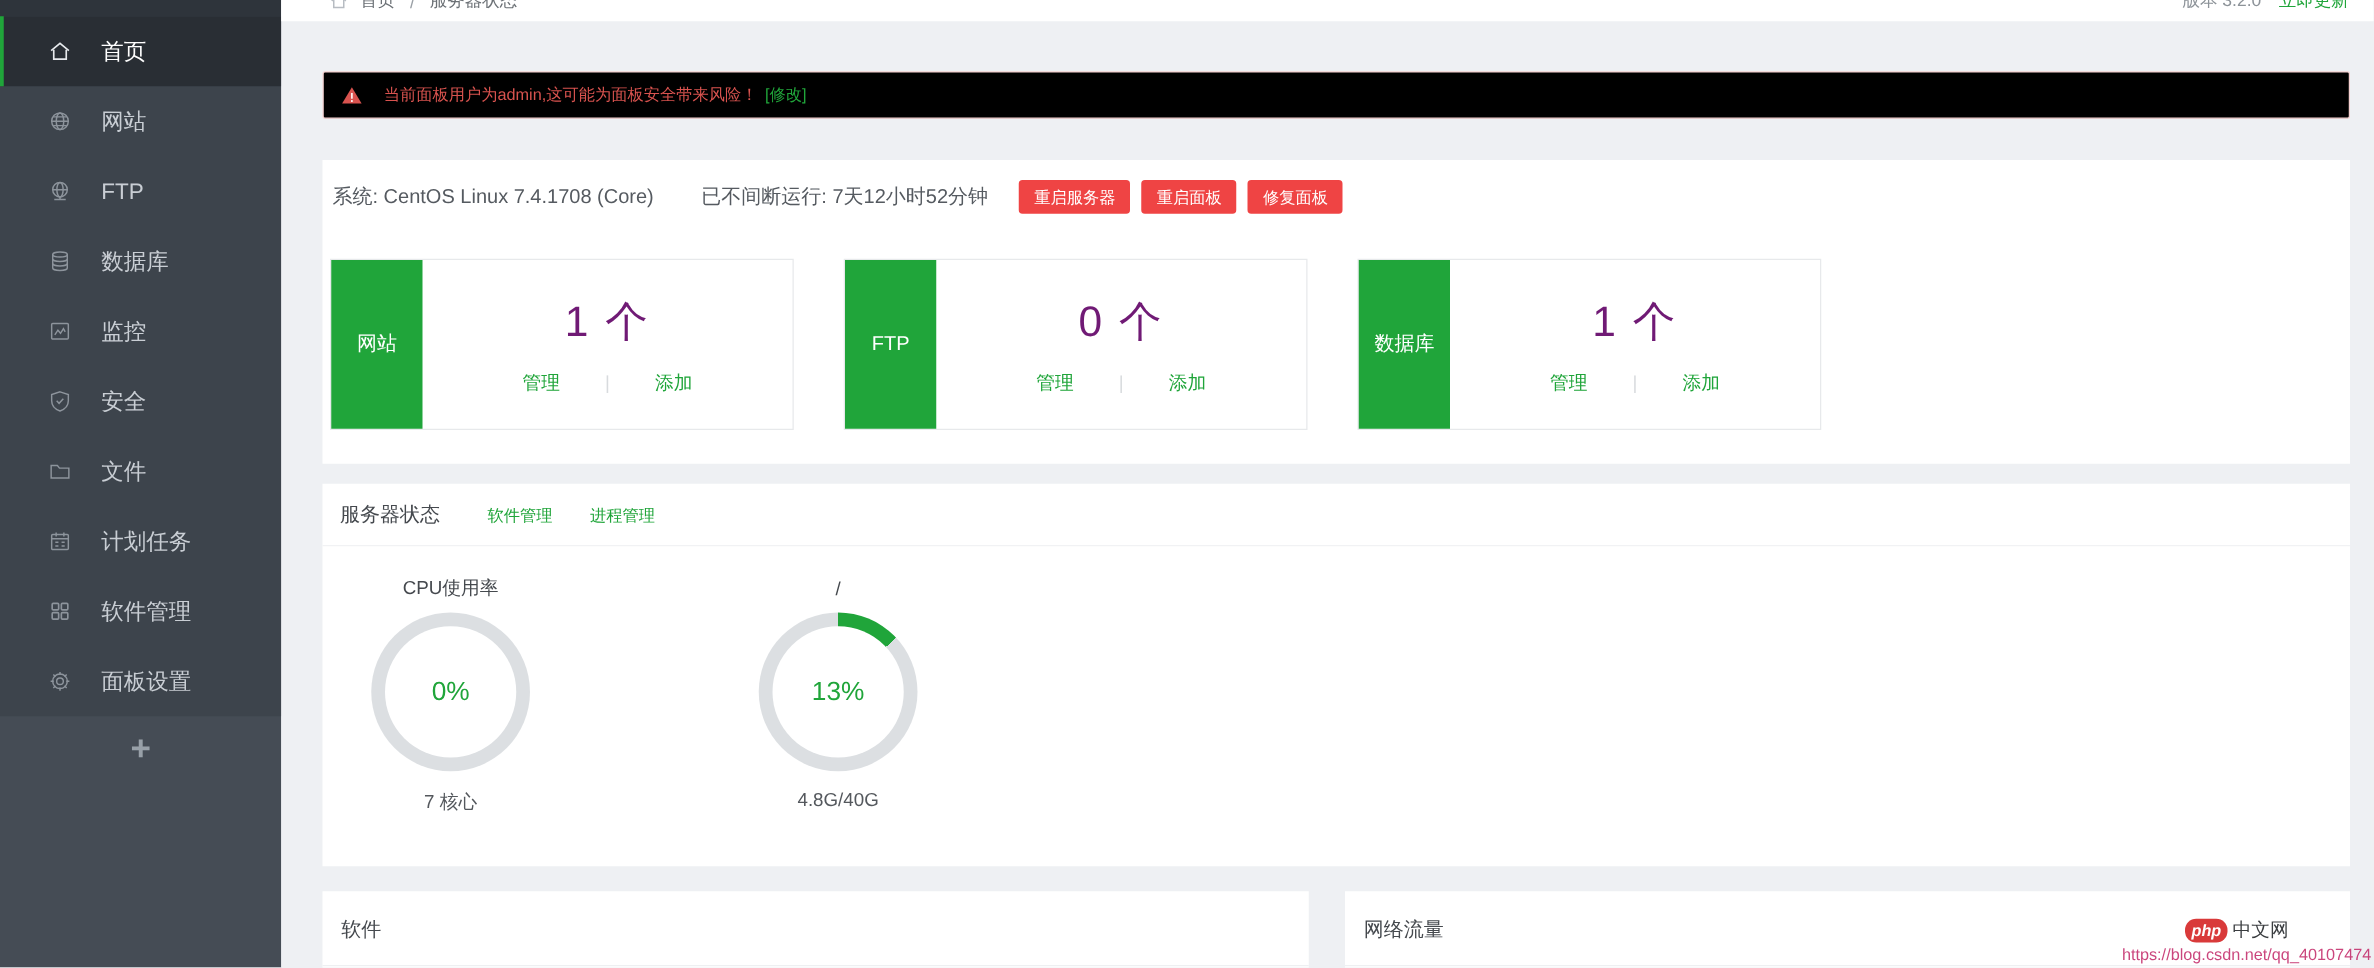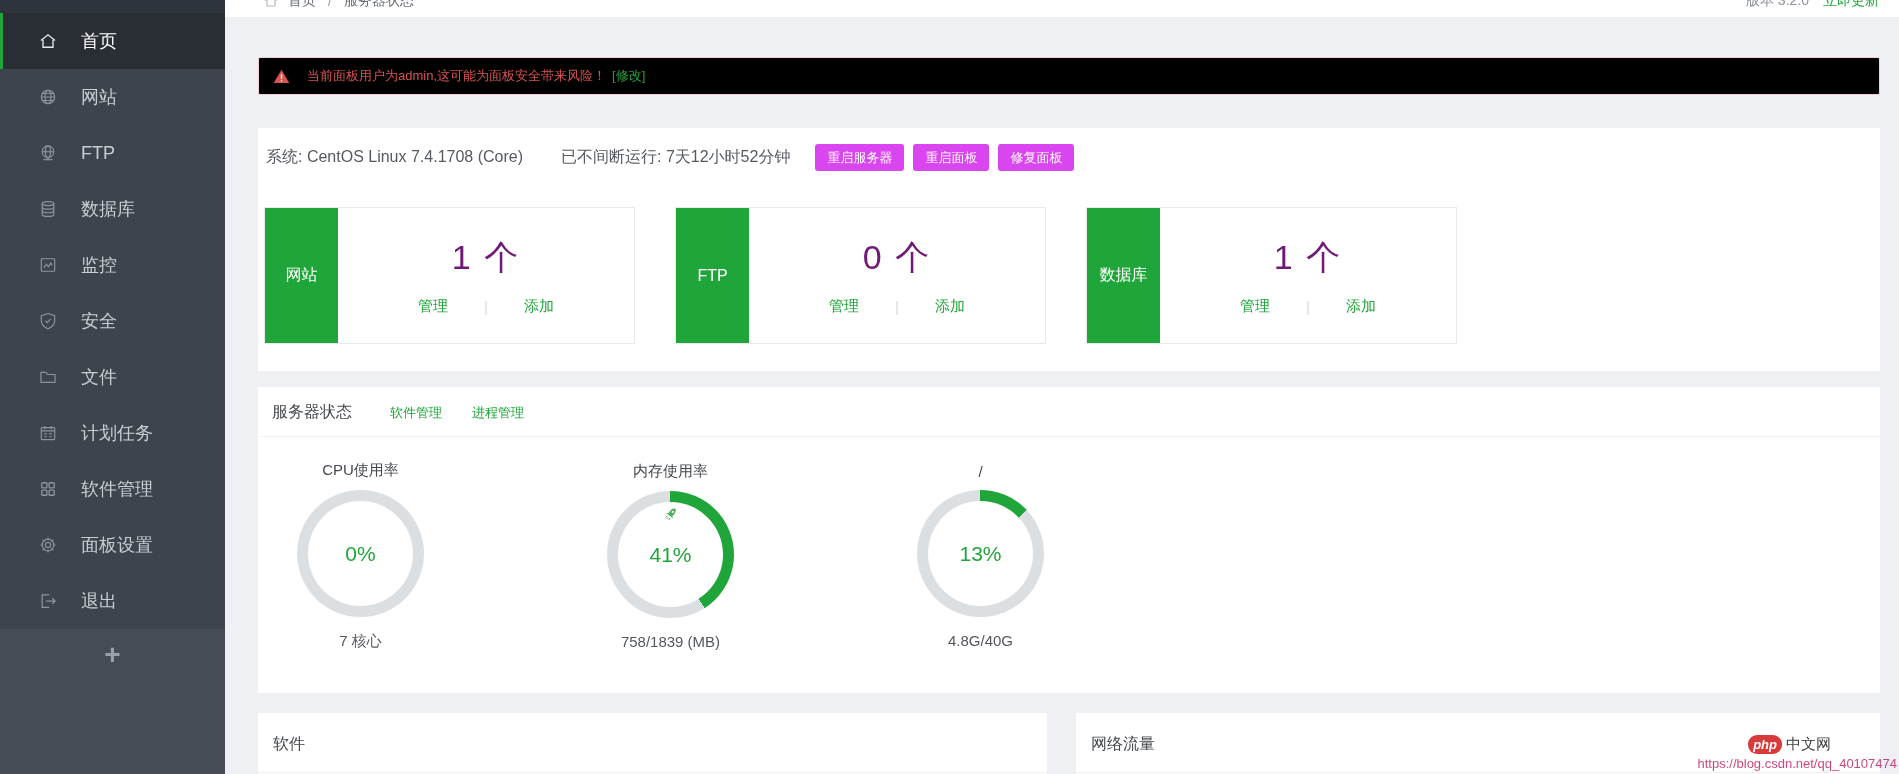--- a/index.html
+++ b/index.html
@@ -36,21 +36,21 @@
   .banner .wicon { width:17px; height:17px; display:inline-flex; margin-right:17px; }
   .banner .modify-link { color:#20a53a; margin-left:6px; text-decoration:none; cursor:pointer; }
 
   .panel { background:#ffffff; margin:0 19px 0 33px; }
   .panel-system { margin-top:33px; height:243px; padding:14px 6px 0; }
 
   .sysrow { display:flex; align-items:center; height:30px; font-size:16px; color:#555a60; }
   .os-label { margin-left:2px; }
   .uptime-label { margin-left:38px; }
   .sys-btns { display:flex; margin-left:16px; }
-  .green-btn { background:#d946ef; color:#fff; font-size:13px; line-height:1; padding:7px 12px;
+  .green-btn { background:#ef4444; color:#fff; font-size:13px; line-height:1; padding:7px 12px;
                border:none; border-radius:3px; margin-left:9px; cursor:pointer; }
 
   .cards { display:flex; gap:40px; margin-top:35px; }
   .stat-card { width:371px; height:137px; border:1px solid #e7e9eb; display:flex; background:#fff; }
   .card-tag { width:73px; background:#20a53a; color:#fff; font-size:16px;
               display:flex; align-items:center; justify-content:center; }
   .card-body { flex:1; display:flex; flex-direction:column; align-items:center; justify-content:center; }
   .card-count { font-size:34px; color:#701a75; letter-spacing:2px; }
   .card-links { margin-top:16px; font-size:15px; display:flex; align-items:center;gap:24px; }
   .card-links a { color:#20a53a; text-decoration:none; cursor:pointer; }
@@ -197,29 +197,20 @@
       <span class="sicon">
           <svg viewBox="0 0 24 24" fill="none" stroke="currentColor" stroke-width="1.4">
             <circle cx="12" cy="12" r="3.2"></circle>
             <circle cx="12" cy="12" r="7"></circle>
             <path d="M12 3v3M12 18v3M3 12h3M18 12h3M5.6 5.6l2.1 2.1M16.3 16.3l2.1 2.1M18.4 5.6l-2.1 2.1M7.7 16.3l-2.1 2.1"></path>
           </svg>
         </span>
       <span class="slabel">面板设置</span>
     </div>
 
-    <div class="side-item">
-      <span class="sicon">
-          <svg viewBox="0 0 24 24" fill="none" stroke="currentColor" stroke-width="1.5">
-            <path d="M13.5 4.5H5v15h8.5"></path>
-            <path d="M9.5 12h11M17 8.5l3.5 3.5L17 15.5"></path>
-          </svg>
-        </span>
-      <span class="slabel">退出</span>
-    </div>
 
   </div>
   <div class="sidebar-footer">
     <span class="add-btn">+</span>
   </div>
 </div>
 
 <div class="main">
 
   <div class="topbar">
@@ -314,34 +305,20 @@
     <div class="gauges">
 
       <div class="gcol">
         <div class="gtitle">CPU使用率</div>
         <div class="gauge" style="--p: 0;">
           <div class="gvalue">0%</div>
         </div>
         <div class="gdetail">7 核心</div>
       </div>
 
-      <div class="gcol">
-        <div class="gtitle">内存使用率</div>
-        <div class="gauge" style="--p: 41;">
-          <span class="rocket">
-              <svg viewBox="0 0 24 24" fill="currentColor">
-                <path d="M12 1.5c3.2 2.2 4.6 6.4 3.6 10.9l2.4 3.6-3.6-1.2c-1.2.6-3.6.6-4.8 0L6 16l2.4-3.6C7.4 7.9 8.8 3.7 12 1.5z"></path>
-                <circle cx="12" cy="8" r="1.7" fill="#ffffff"></circle>
-                <path d="M9.5 17.5 8.5 21M12 18v3.5M14.5 17.5l1 3.5" stroke="currentColor" stroke-width="1.3"></path>
-              </svg>
-            </span>
-          <div class="gvalue">41%</div>
-        </div>
-        <div class="gdetail">758/1839 (MB)</div>
-      </div>
 
       <div class="gcol">
         <div class="gtitle">/</div>
         <div class="gauge" style="--p: 13;">
           <div class="gvalue">13%</div>
         </div>
         <div class="gdetail">4.8G/40G</div>
       </div>
 
     </div>

